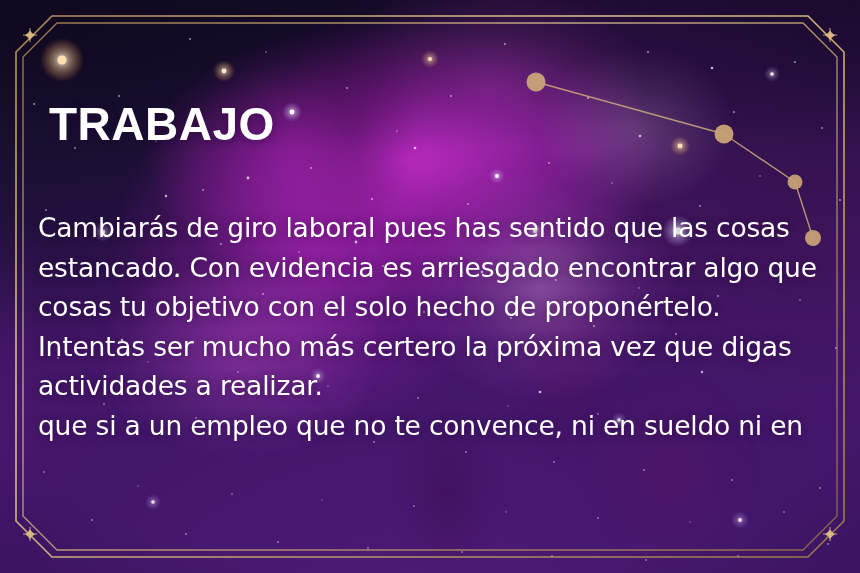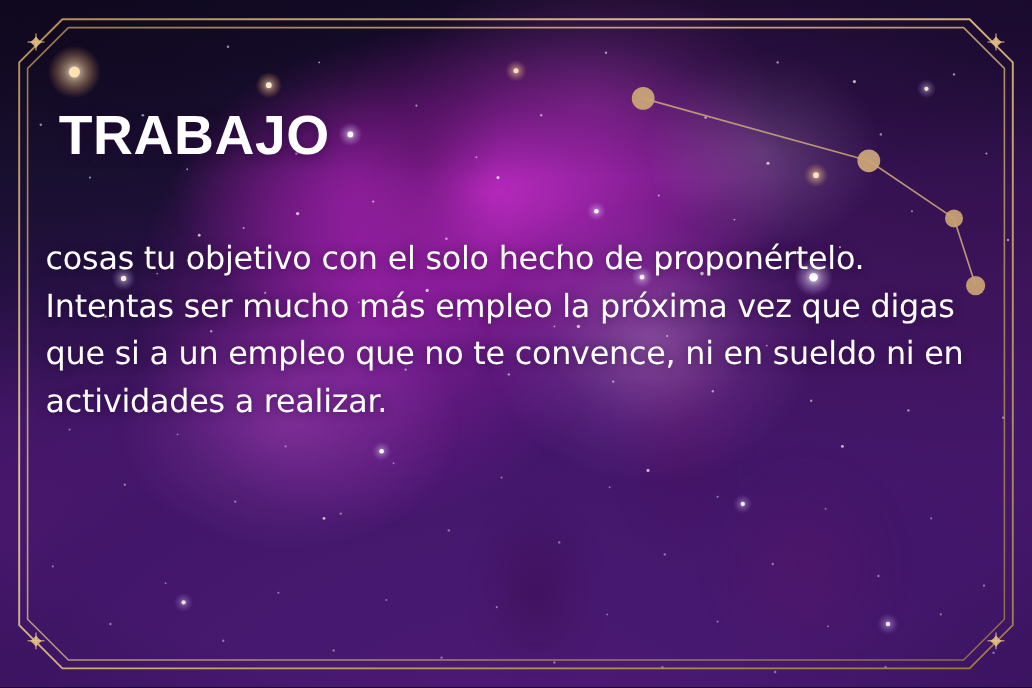--- a/index.html
+++ b/index.html
@@ -58,21 +58,21 @@
 
   
   .frame{position:absolute;inset:0;pointer-events:none;}
   .frame svg{display:block;width:860px;height:573px;}
 
   
   .constellation{position:absolute;inset:0;}
   .constellation svg{display:block;width:860px;height:573px;}
 
   
-  .content{position:absolute;left:0;top:0;width:860px;height:551px;}
+  .content{position:absolute;left:0;top:12px;width:860px;height:551px;}
 
   .title{
     position:absolute;left:49px;top:89px;
     margin:0;
     font-family:"Liberation Sans", sans-serif;
     font-weight:bold;
     font-size:46px;
     line-height:1;
     letter-spacing:0.5px;
     color:#ffffff;
@@ -299,20 +299,22 @@
         <line x1="830" y1="527" x2="830" y2="541"></line>
           <line x1="823" y1="534" x2="837" y2="534"></line>
       </g>
     </svg>
   </div>
 
   <div class="content">
     <h1 class="title">TRABAJO</h1>
 
     <div class="body-text">
+      <span class="ln">Cambiarás de giro laboral pues has sentido que las cosas</span>
+      <span class="ln">estancado. Con evidencia es arriesgado encontrar algo que</span>
       <span class="ln">cosas tu objetivo con el solo hecho de proponértelo.</span>
-      <span class="ln">Intentas ser mucho más empleo la próxima vez que digas</span>
+      <span class="ln">Intentas ser mucho más certero la próxima vez que digas</span>
+      <span class="ln">actividades a realizar.</span>
       <span class="ln">que si a un empleo que no te convence, ni en sueldo ni en</span>
-      <span class="ln">actividades a realizar.</span>
     </div>
   </div>
 
 </div>
 
 </body></html>

